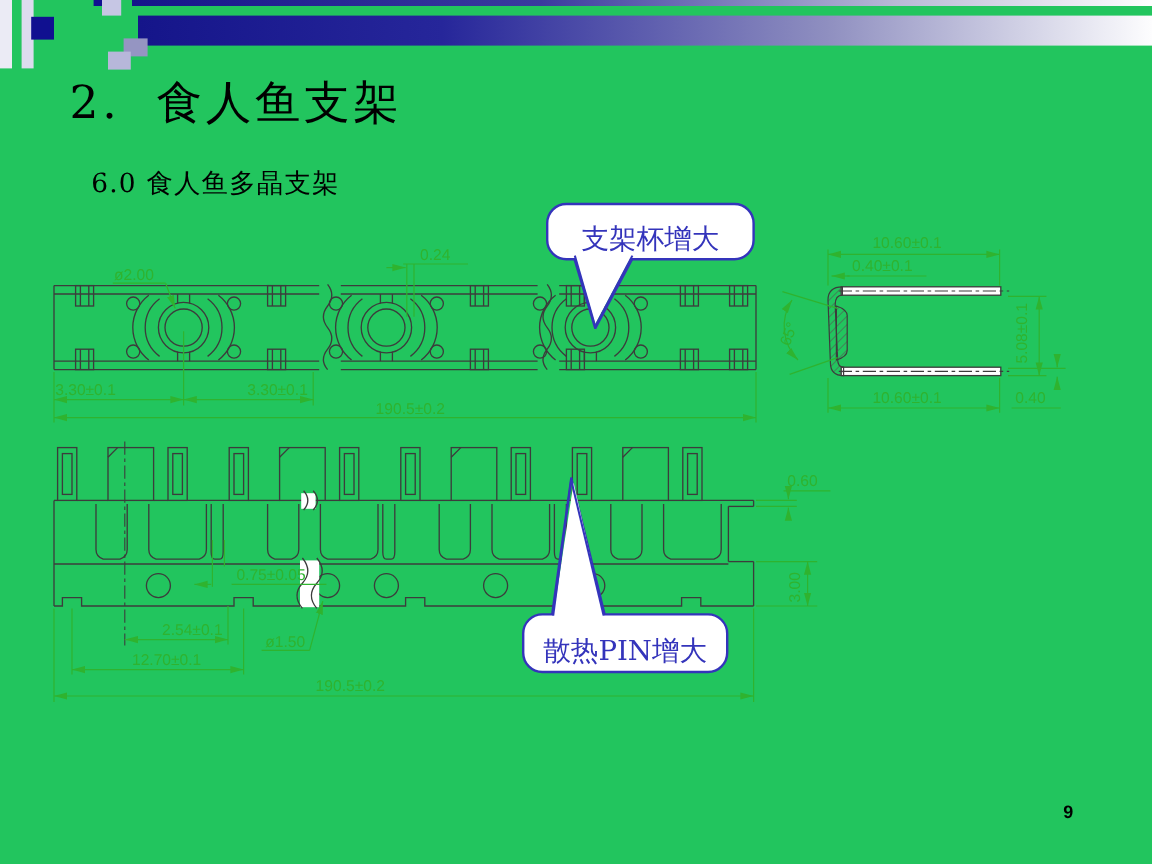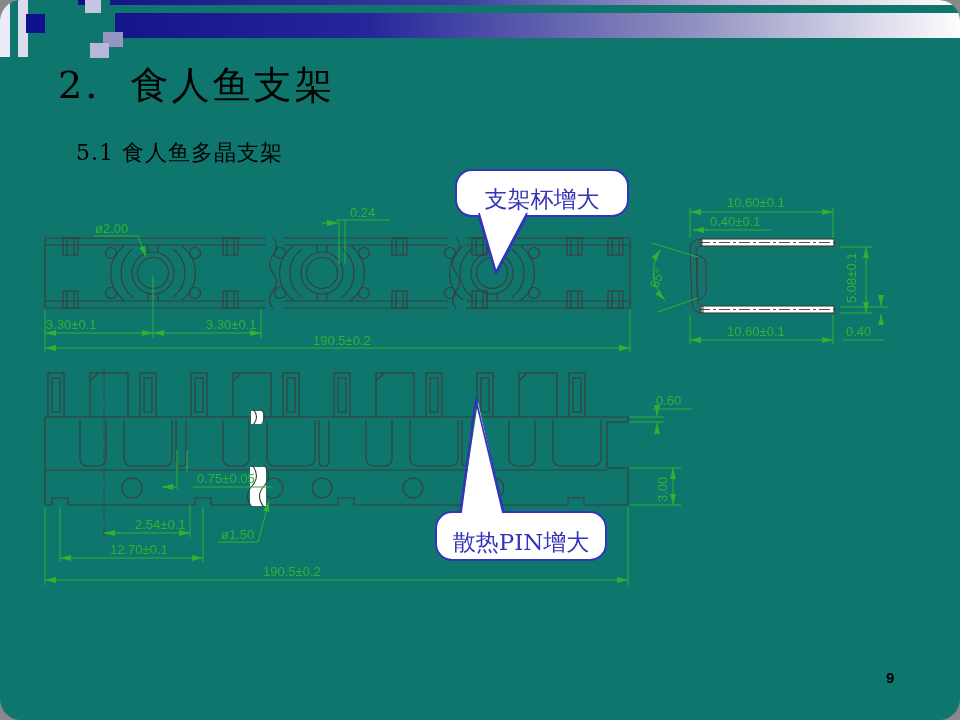--- a/index.html
+++ b/index.html
@@ -1,17 +1,17 @@
 <!DOCTYPE html>
 <html><head>
 <meta charset="utf-8">
 <style>
   html,body{margin:0;padding:0;background:#888;}
-  .slide{position:relative;width:960px;height:720px;background:#0f766e;overflow:hidden;
-         font-family:"Liberation Sans",sans-serif;border-radius:21px;}
+  .slide{position:relative;width:960px;height:720px;background:#22c55e;overflow:hidden;
+         font-family:"Liberation Sans",sans-serif;}
   
   .hdr-thin{position:absolute;left:110px;top:0;width:850px;height:5px;
             background:linear-gradient(to right,#15158a 0%,#3a3a9e 40%,#b9b9d6 75%,#fff 100%);}
   .hdr-bar{position:absolute;left:115px;top:13px;width:845px;height:25px;
            background:linear-gradient(to right,#15158a 0%,#26269a 30%,#8f8fc0 68%,#fdfdfe 100%);}
   .sq{position:absolute;}
   .sq1{left:0;top:0;width:10px;height:57px;background:#ebebf5;}
   .sq2{left:18px;top:0;width:10px;height:57px;background:#dcdcee;}
   .sq3{left:26px;top:14px;width:19px;height:19px;background:#101090;}
   .sq4{left:85px;top:0;width:16px;height:13px;background:#c6c6e4;}
@@ -46,21 +46,21 @@
   <div class="hdr-bar"></div>
   <div class="sq sq1"></div>
   <div class="sq sq2"></div>
   <div class="sq sq3"></div>
   <div class="sq sq4"></div>
   <div class="sq sq5"></div>
   <div class="sq sq6"></div>
   <div class="sq sq7"></div>
 
   <h1 class="title">2.  食人鱼支架</h1>
-  <div class="subtitle">5.1 食人鱼多晶支架</div>
+  <div class="subtitle">6.0 食人鱼多晶支架</div>
 
   <svg class="drawing" width="960" height="720" viewBox="0 0 960 720">
     <defs>
       <pattern id="hatch" patternUnits="userSpaceOnUse" width="5" height="5" patternTransform="rotate(45)">
         <line x1="0" y1="0" x2="0" y2="5" stroke="#555" stroke-width="1"></line>
       </pattern>
       <marker id="dse" markerUnits="userSpaceOnUse" markerWidth="12" markerHeight="8" refX="11" refY="3.5" orient="auto">
         <path d="M0,0.5 L11,3.5 L0,6.5 Z" fill="#2fb32f"></path>
       </marker>
       <marker id="dsa" markerUnits="userSpaceOnUse" markerWidth="12" markerHeight="8" refX="11" refY="3.5" orient="auto-start-reverse">

